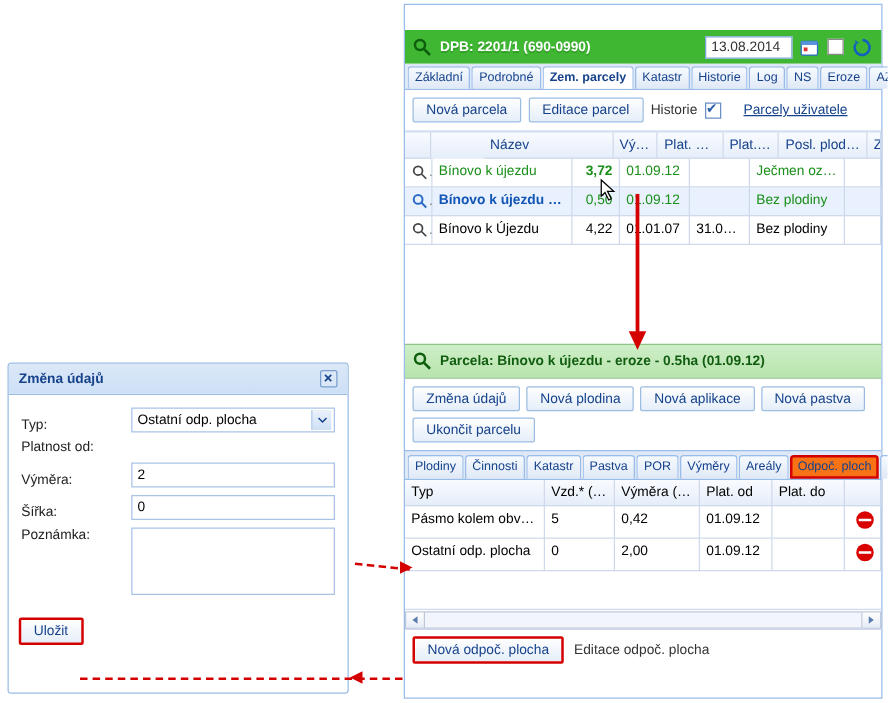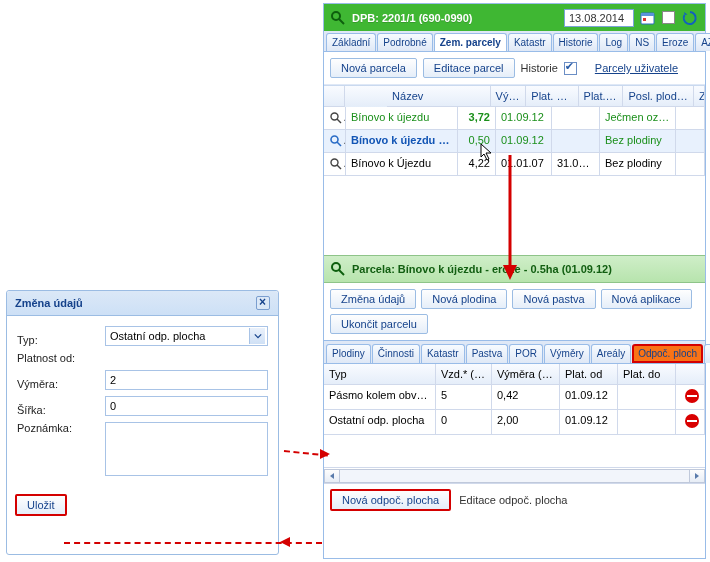--- a/index.html
+++ b/index.html
@@ -34,21 +34,21 @@
   }
   .red-box { border:2px solid #d40000 !important; }
 
   
   .main {
     position:absolute; left:323px; top:3px; width:383px; height:556px;
     border:1px solid #99bce8;
   }
   .hdr {
     background:#3fb733; color:#fff; height:27px; display:flex; align-items:center;
-    padding:0 6px; gap:6px;
+    padding:0 6px; gap:6px;margin-top:20px;
   }
   .hdr-icon { width:16px;height:16px; }
   .hdr-title { font-weight:bold; text-shadow:0 1px 0 rgba(0,0,0,.15); flex:0 0 auto;}
   .hdr-spacer{flex:1;}
   .hdr-date { background:#fff; border:1px solid #7aa4d7; height:18px; padding:1px 4px; width:70px; color:#333;}
   .cal-icon{width:16px;height:16px;}
   .chk { width:13px;height:13px;border:1px solid #888;background:#fff;}
   .refresh-icon{width:18px;height:18px;}
 
   .tab-row {
@@ -283,22 +283,22 @@
     <svg class="hdr-icon" viewBox="0 0 16 16">
       <circle cx="6" cy="6" r="4" fill="none" stroke="#0d5f0d" stroke-width="2"></circle>
       <line x1="9" y1="9" x2="14" y2="14" stroke="#0d5f0d" stroke-width="2"></line>
     </svg>
     <span>Parcela: Bínovo k újezdu - eroze - 0.5ha (01.09.12)</span>
   </div>
 
   <div class="parcel-tbar">
     <span class="btn">Změna údajů</span>
     <span class="btn">Nová plodina</span>
+    <span class="btn">Nová aplikace</span>
     <span class="btn">Nová pastva</span>
-    <span class="btn">Nová aplikace</span>
     <span class="btn">Ukončit parcelu</span>
   </div>
 
   <div class="inner-tabs">
     <div class="inner-tab">Plodiny</div>
     <div class="inner-tab">Činnosti</div>
     <div class="inner-tab">Katastr</div>
     <div class="inner-tab">Pastva</div>
     <div class="inner-tab">POR</div>
     <div class="inner-tab">Výměry</div>

